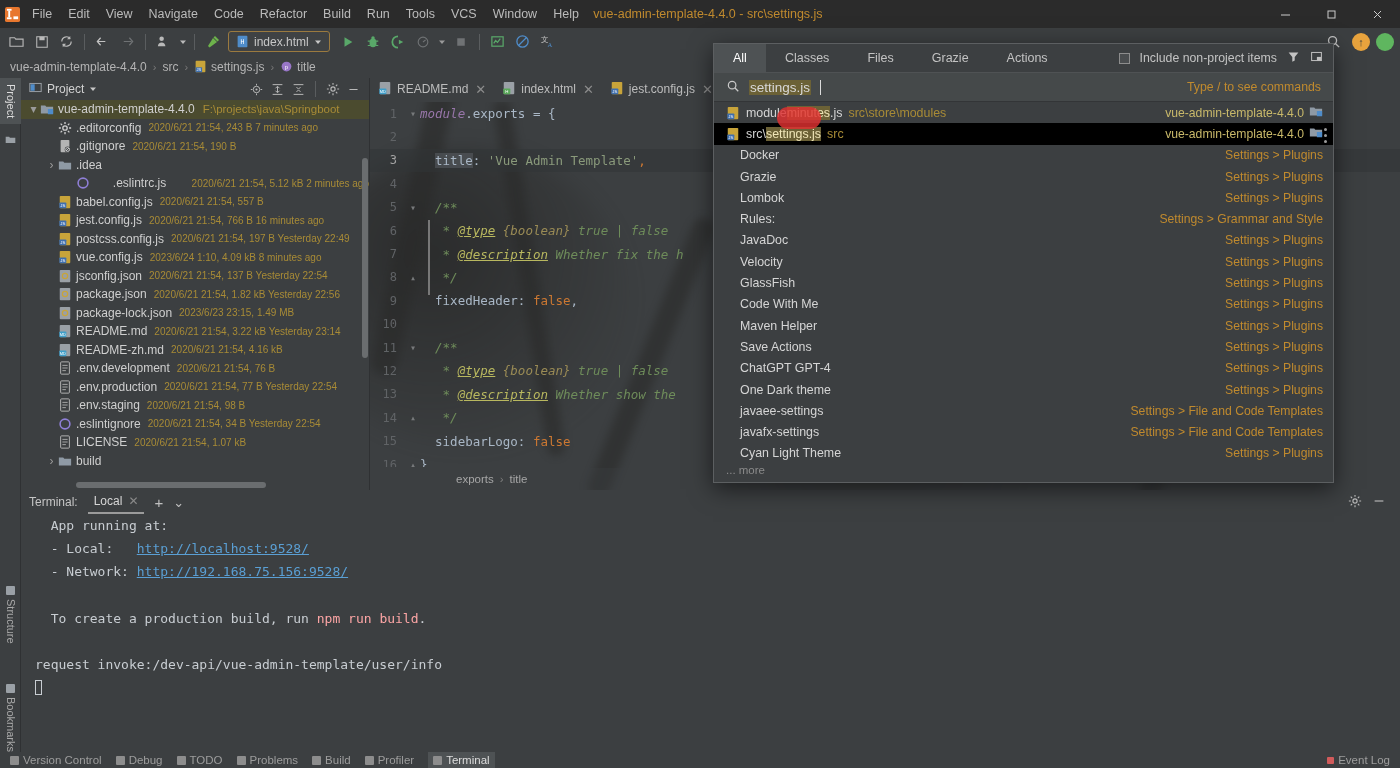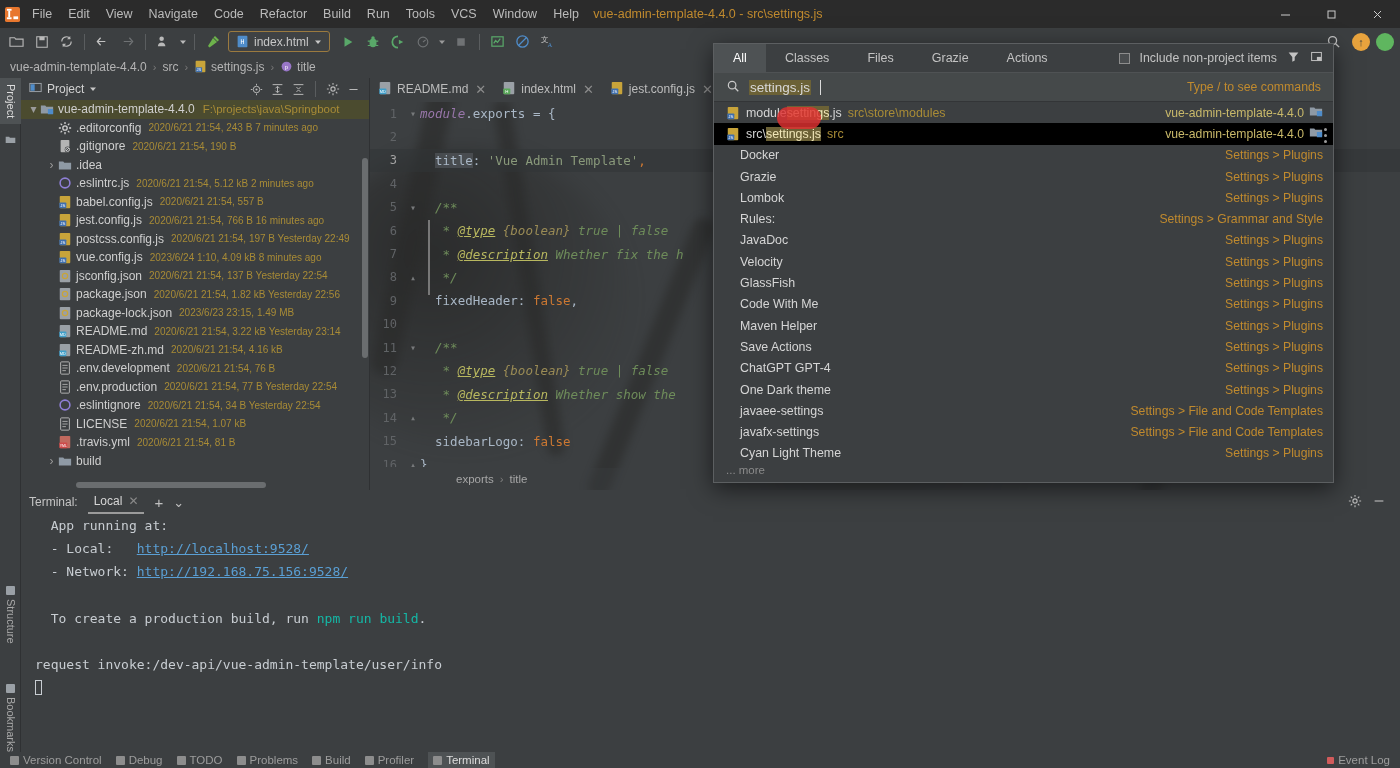--- a/index.html
+++ b/index.html
@@ -181,21 +181,21 @@
   }
   .term-tab .x { color:#8a8a8a; }
   .term-head-right { margin-left:auto; display:flex; align-items:center; gap:10px; padding-right:14px; }
   .term-body {
     position:absolute; left:0; top:24px; right:0; bottom:0;
     font-family:"DejaVu Sans Mono","Liberation Mono",monospace;
     font-size:13px; color:#c8cdd2; padding-left:14px; overflow:hidden;
   }
   .tline { height:23.2px; display:flex; align-items:center; white-space:pre; }
   .turl { color:#5a9fd4; text-decoration:underline; }
-  .tgreen { color:#14b8a6; }
+  .tgreen { color:#fca5a5; }
   .caret { display:inline-block; width:7px; height:15px; border:1px solid #c8cdd2; }
 
   
   .statusbar {
     position:absolute; left:0; bottom:0; width:1400px; height:16px;
     background:#3c3f41; display:flex; align-items:center; gap:14px;
     padding-left:10px; font-size:11.5px; color:#9d9d9d; overflow:hidden;
   }
   .sb-item { display:flex; align-items:center; gap:4px; white-space:nowrap; }
   .sb-item.sel { background:#4e5254; color:#ddd; padding:0 5px; height:16px; }
@@ -554,21 +554,21 @@
           <span class="tname">.gitignore</span>
           <span class="tmeta">2020/6/21 21:54, 190 B</span>
         </div>
         <div class="trow" style="padding-left: 24px;">
           <span class="tw">›</span>
           <span class="ticon"><svg width="14" height="14" viewBox="0 0 16 16">
               <path d="M1 4h5l1.2 1.5H15V13H1z" fill="#8f9aa5"></path>
             </svg></span>
           <span class="tname">.idea</span>
         </div>
-        <div class="trow" style="padding-left: 24px;">
+        <div class="trow" style="padding-left: 24px; justify-content: space-between;">
           <span class="tw"></span>
           <span class="ticon"><svg width="14" height="14" viewBox="0 0 16 16">
               <circle cx="8" cy="8" r="5.6" fill="none" stroke="#8f7fd6" stroke-width="1.8"></circle>
             </svg></span>
           <span class="tname">.eslintrc.js</span>
           <span class="tmeta">2020/6/21 21:54, 5.12 kB 2 minutes ago</span>
         </div>
         <div class="trow" style="padding-left: 24px;">
           <span class="tw"></span>
           <span class="ticon"><svg width="14" height="14" viewBox="0 0 16 16">
@@ -670,43 +670,42 @@
           <span class="ticon"><svg width="14" height="14" viewBox="0 0 16 16">
               <rect x="3" y="1" width="10" height="14" rx="1" fill="none" stroke="#b4b4b4" stroke-width="1.1"></rect>
               <path d="M5 5h6M5 8h6M5 11h4" stroke="#b4b4b4" stroke-width="1"></path>
             </svg></span>
           <span class="tname">.env.production</span>
           <span class="tmeta">2020/6/21 21:54, 77 B Yesterday 22:54</span>
         </div>
         <div class="trow" style="padding-left: 24px;">
           <span class="tw"></span>
           <span class="ticon"><svg width="14" height="14" viewBox="0 0 16 16">
+              <rect x="3" y="1" width="10" height="14" rx="1" fill="none" stroke="#b4b4b4" stroke-width="1.1"></rect>
+              <path d="M5 5h6M5 8h6M5 11h4" stroke="#b4b4b4" stroke-width="1"></path>
+            </svg></span>
+          <span class="tname">.env.staging</span>
+          <span class="tmeta">2020/6/21 21:54, 98 B</span>
+        </div>
+        <div class="trow" style="padding-left: 24px;">
+          <span class="tw"></span>
+          <span class="ticon"><svg width="14" height="14" viewBox="0 0 16 16">
               <circle cx="8" cy="8" r="5.6" fill="none" stroke="#8f7fd6" stroke-width="1.8"></circle>
             </svg></span>
           <span class="tname">.eslintignore</span>
           <span class="tmeta">2020/6/21 21:54, 34 B Yesterday 22:54</span>
         </div>
         <div class="trow" style="padding-left: 24px;">
           <span class="tw"></span>
           <span class="ticon"><svg width="14" height="14" viewBox="0 0 16 16">
               <rect x="3" y="1" width="10" height="14" rx="1" fill="none" stroke="#b4b4b4" stroke-width="1.1"></rect>
               <path d="M5 5h6M5 8h6M5 11h4" stroke="#b4b4b4" stroke-width="1"></path>
             </svg></span>
           <span class="tname">LICENSE</span>
           <span class="tmeta">2020/6/21 21:54, 1.07 kB</span>
-        </div>
-        <div class="trow" style="padding-left: 24px;">
-          <span class="tw"></span>
-          <span class="ticon"><svg width="14" height="14" viewBox="0 0 16 16">
-              <rect x="2" y="1" width="12" height="14" rx="1" fill="#c0695e"></rect>
-              <rect x="1.5" y="8.5" width="9" height="6.5" rx="1" fill="#cf4a4a"></rect>
-              <text x="6" y="14" font-size="4" fill="#fff" text-anchor="middle" font-family="sans-serif">YML</text>
-            </svg></span>
-          <span class="tname">.travis.yml</span>
-          <span class="tmeta">2020/6/21 21:54, 81 B</span>
         </div>
         <div class="trow" style="padding-left: 24px;">
           <span class="tw">›</span>
           <span class="ticon"><svg width="14" height="14" viewBox="0 0 16 16">
               <path d="M1 4h5l1.2 1.5H15V13H1z" fill="#8f9aa5"></path>
             </svg></span>
           <span class="tname">build</span>
         </div>
       </div>
     <div class="hscroll"></div>
@@ -886,21 +885,21 @@
       <span class="se-caret"></span>
       <span class="se-hint">Type / to see commands</span>
     </div>
     <div class="se-list" id="se-list">
         <div class="se-row file">
           <span class="se-fileicon"><svg width="14" height="14" viewBox="0 0 16 16">
               <rect x="2" y="1" width="12" height="14" rx="1" fill="#c8a43a"></rect>
               <rect x="1.5" y="8.5" width="8" height="6.5" rx="1" fill="#3f6fae"></rect>
               <text x="5.5" y="14" font-size="5" fill="#fff" text-anchor="middle" font-family="sans-serif">JS</text>
             </svg></span>
-          <span class="primary">module<span class="hl">settings</span>.js</span>
+          <span class="primary">module<span class="hl">minutes</span>.js</span>
           <span class="second">src\store\modules</span>
           <span class="right">vue-admin-template-4.4.0<span><svg width="14" height="14" viewBox="0 0 16 16">
                 <path d="M1 4h5l1.2 1.5H15V13H1z" fill="#8f9aa5"></path>
                 <rect x="9" y="8" width="6" height="6" fill="#4f8cc9"></rect>
               </svg></span></span>
         </div>
         <div class="se-row sel file">
           <span class="se-fileicon"><svg width="14" height="14" viewBox="0 0 16 16">
               <rect x="2" y="1" width="12" height="14" rx="1" fill="#c8a43a"></rect>
               <rect x="1.5" y="8.5" width="8" height="6.5" rx="1" fill="#3f6fae"></rect>

